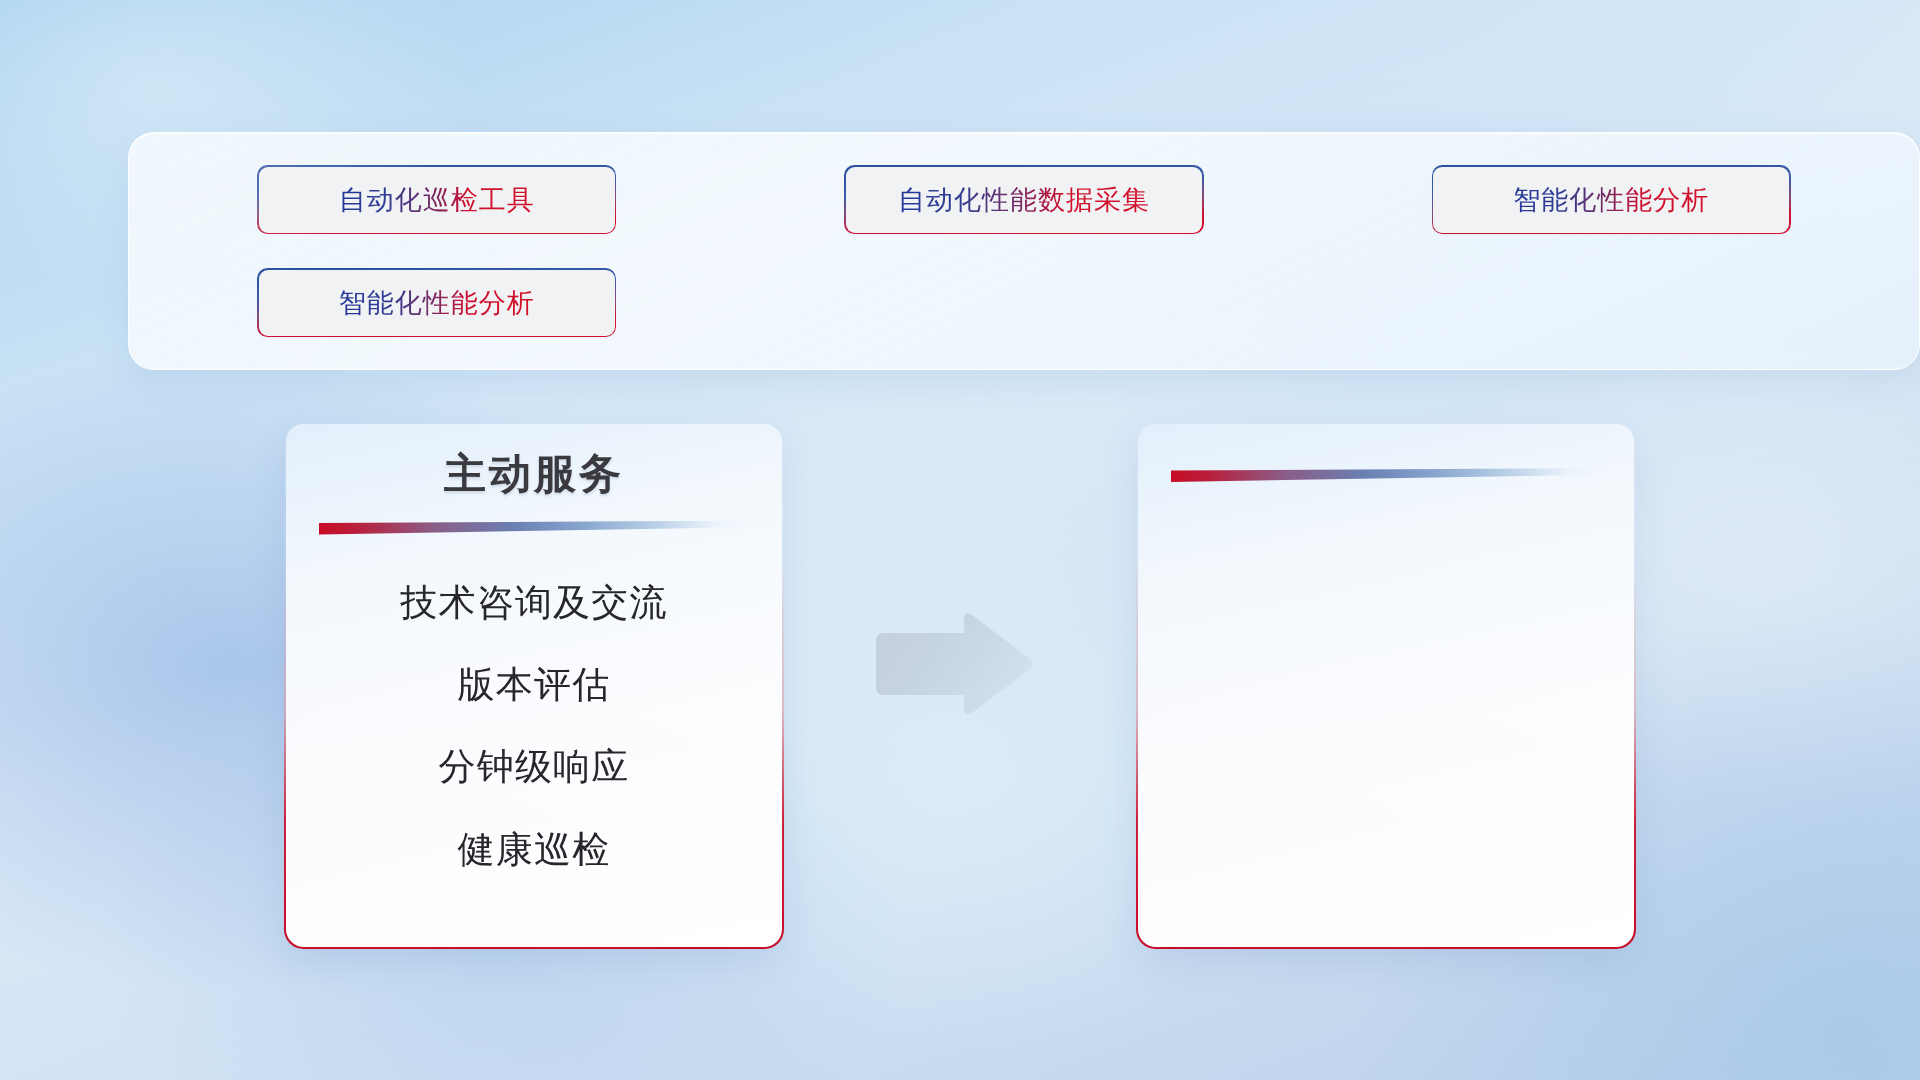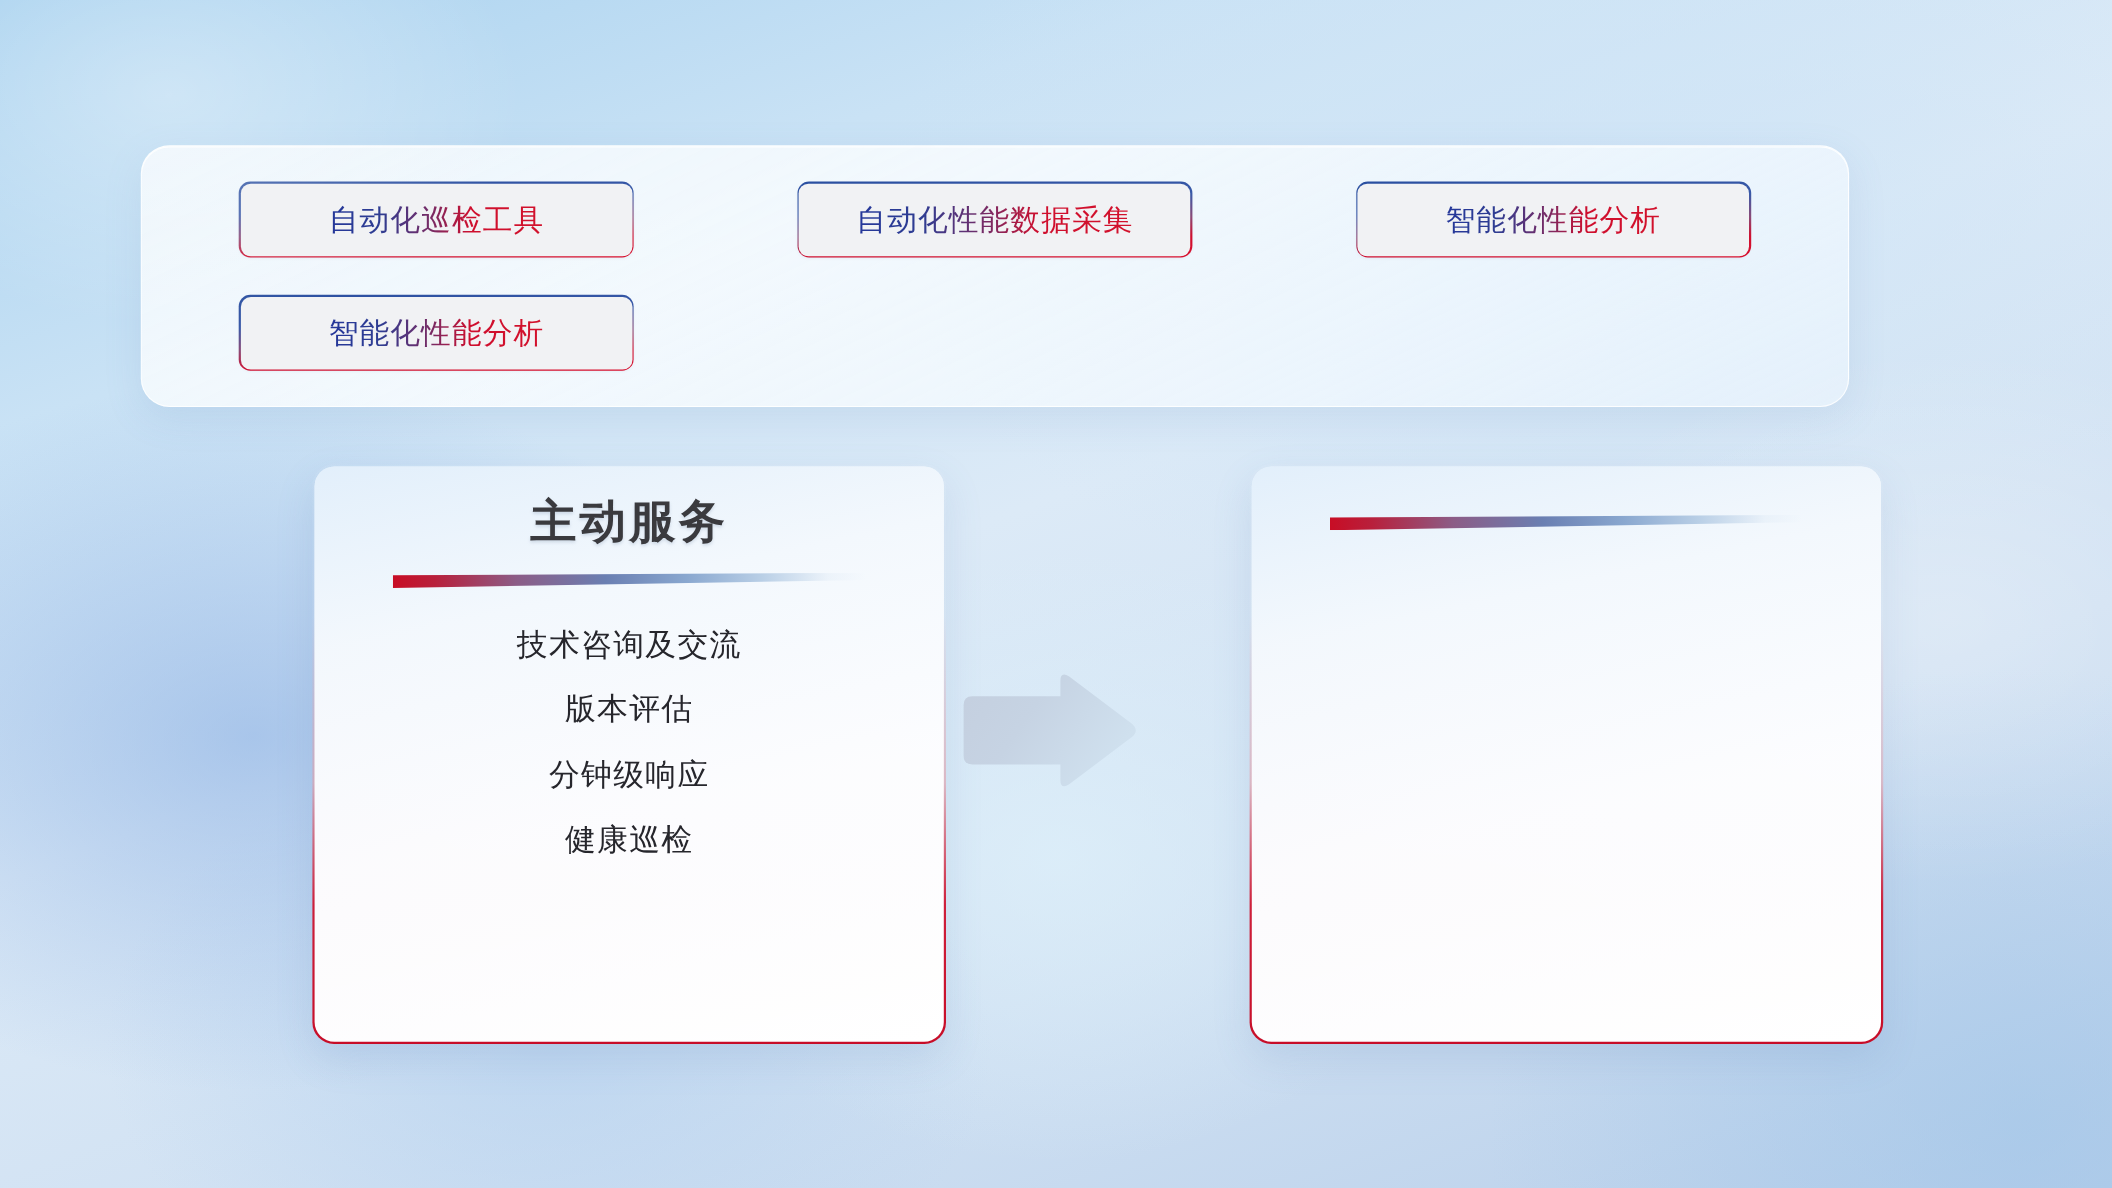--- a/index.html
+++ b/index.html
@@ -28,21 +28,21 @@
     background:
       radial-gradient(ellipse 460px 300px at 8% 8%, rgba(255,255,255,0.35), rgba(255,255,255,0) 70%),
       radial-gradient(ellipse 520px 340px at 92% 52%, rgba(255,255,255,0.28), rgba(255,255,255,0) 72%);
     pointer-events:none;
   }
 
   
   .top-panel{
     position:absolute;
     left:128px; top:132px;
-    width:1553px; height:238px;
+    width:1792px; height:238px;
     border-radius:26px;
     background:linear-gradient(155deg, rgba(255,255,255,0.72) 0%, rgba(250,253,255,0.82) 38%, rgba(244,250,255,0.74) 70%, rgba(238,247,255,0.62) 100%);
     border:1px solid rgba(255,255,255,0.85);
     box-shadow:0 10px 34px rgba(92,134,186,0.13), inset 0 1px 0 rgba(255,255,255,0.9);
   }
   .pill-grid{
     position:absolute; inset:0;
     display:grid;
     grid-template-columns:repeat(3, 1fr);
     grid-template-rows:repeat(2, 1fr);
@@ -82,21 +82,21 @@
     -webkit-background-clip:text;
     background-clip:text;
     -webkit-text-fill-color:transparent;
     color:transparent;
   }
 
   
   .card{
     position:absolute;
     top:424px;
-    width:572px; height:523px;
+    width:496px; height:523px;
     border-radius:18px;
     background:linear-gradient(168deg, rgba(228,240,251,0.92) 0%, rgba(243,248,253,0.95) 26%, rgba(252,253,255,0.97) 58%, #ffffff 100%);
     box-shadow:0 14px 36px rgba(86,126,178,0.16);
     overflow:visible;
   }
   .card::before{
     content:"";
     position:absolute; inset:-1.6px;
     border-radius:19.5px;
     background:
@@ -134,25 +134,26 @@
     background:linear-gradient(90deg, #c80d25 0%, #b8203c 9%, #8c5c86 26%, #6a7fb2 45%, #89a7cf 62%, #b9cfe6 78%, rgba(220,232,244,0.35) 92%, rgba(255,255,255,0) 100%);
     clip-path:polygon(0 18%, 100% 0, 100% 48%, 0 100%);
   }
   .card-list{
     margin-top:34px;
     display:flex; flex-direction:column;
     align-items:center;
     gap:26px;
   }
   .card-list-item{
-    font-size:28px;
+    font-size:37px;
     color:#26262c;
     letter-spacing:1.2px;
     line-height:1.2;
     white-space:nowrap;
+    margin-top:12px;
   }
 
   
   .arrow{
     position:absolute;
     left:866px; top:608px;
     width:170px; height:112px;
     z-index:3;
   }
   .arrow svg{ width:100%; height:100%; display:block; }

